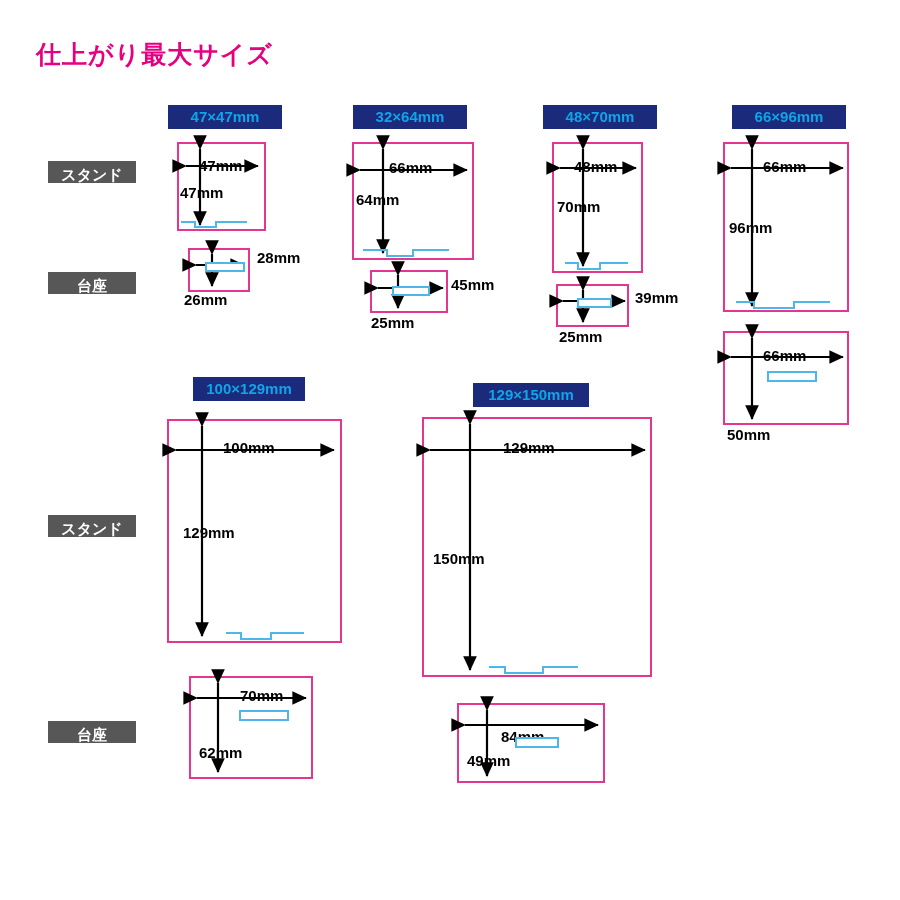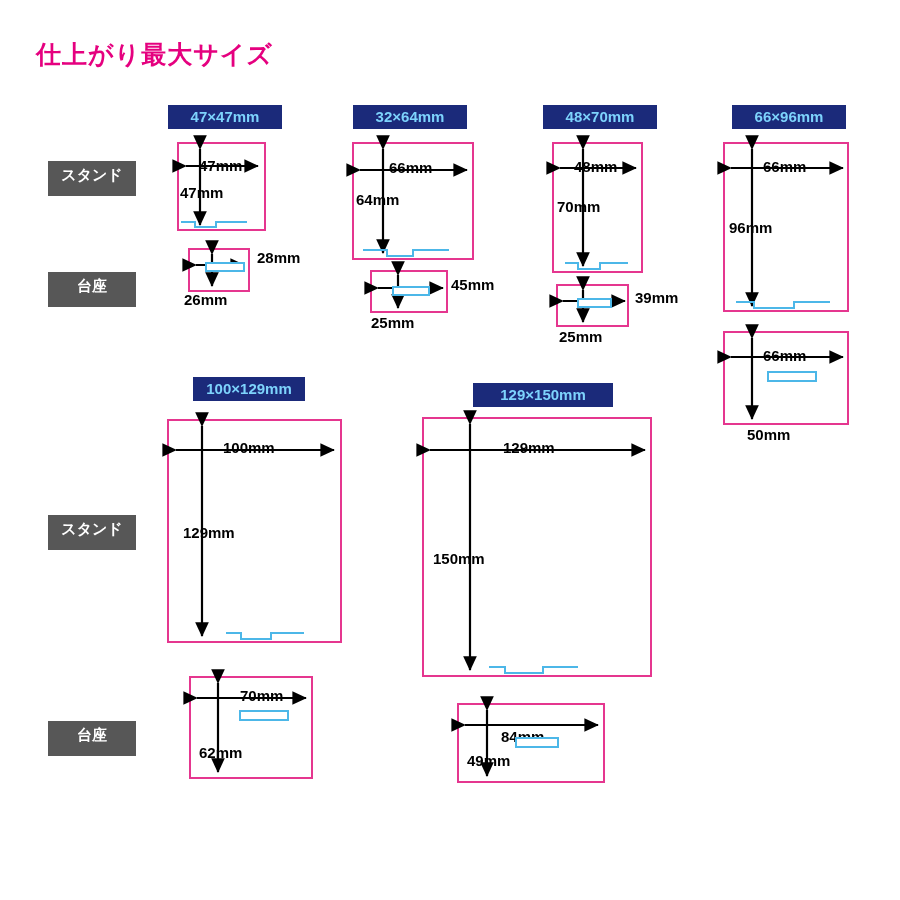--- a/index.html
+++ b/index.html
@@ -24,38 +24,38 @@
     font-size: 25px;
     font-weight: bold;
     color: #e5007f;
     letter-spacing: 1px;
     white-space: nowrap;
   }
   
   .col-head {
     position: absolute;
     background: #1b2a7a;
-    color: #7dd3fc;
+    color: #0ea5e9;
     font-size: 15px;
     font-weight: bold;
     text-align: center;
     line-height: 24px;
     height: 24px;
     white-space: nowrap;
   }
   
   .row-label {
     position: absolute;
     background: #575757;
     color: #ffffff;
     font-size: 15px;
     font-weight: bold;
     text-align: center;
     line-height: 27px;
-    height: 35px;
+    height: 22px;
     white-space: nowrap;
   }
   
   .part {
     position: absolute;
     border: 2px solid #e5368f;
     box-sizing: border-box;
     background: #ffffff;
   }
   
@@ -135,24 +135,24 @@
   <div class="dim" style="left:370px; top:315px;">25mm</div>
 
   <div class="dim" style="left:573px; top:159px;">48mm</div>
   <div class="dim" style="left:556px; top:199px;">70mm</div>
   <div class="dim" style="left:634px; top:290px;">39mm</div>
   <div class="dim" style="left:558px; top:329px;">25mm</div>
 
   <div class="dim" style="left:762px; top:159px;">66mm</div>
   <div class="dim" style="left:728px; top:220px;">96mm</div>
   <div class="dim" style="left:762px; top:348px;">66mm</div>
-  <div class="dim" style="left:746px; top:427px;">50mm</div>
+  <div class="dim" style="left:726px; top:427px;">50mm</div>
 
   <div class="col-head" style="left:193px; top:377px; width:112px;">100×129mm</div>
-  <div class="col-head" style="left:473px; top:383px; width:140px;">129×150mm</div>
+  <div class="col-head" style="left:473px; top:383px; width:116px;">129×150mm</div>
 
   <div class="part" style="left:167px; top:419px; width:175px; height:224px;"></div>
   <div class="part" style="left:422px; top:417px; width:230px; height:260px;"></div>
 
   <div class="part" style="left:189px; top:676px; width:124px; height:103px;"></div>
   <div class="part" style="left:457px; top:703px; width:148px; height:80px;"></div>
 
   <div class="dim" style="left:222px; top:440px;">100mm</div>
   <div class="dim" style="left:182px; top:525px;">129mm</div>
   <div class="dim" style="left:239px; top:688px;">70mm</div>

